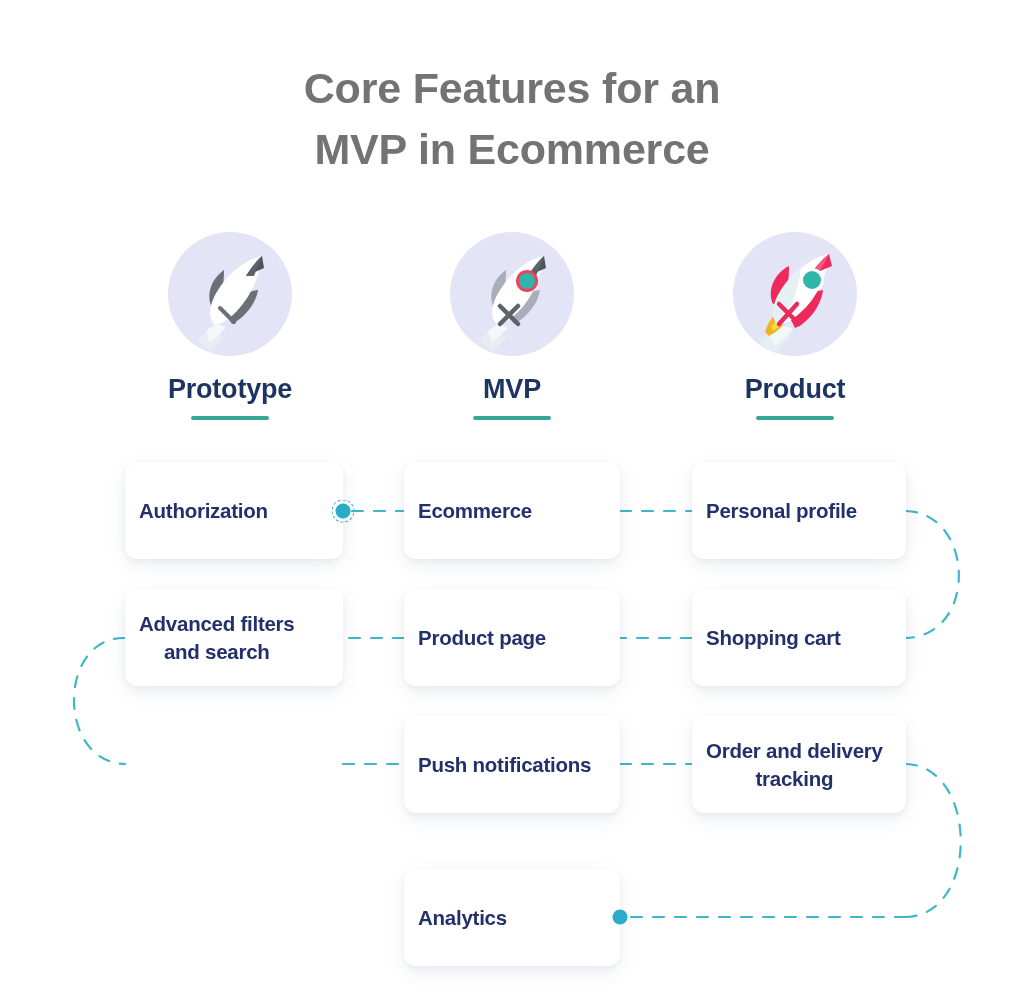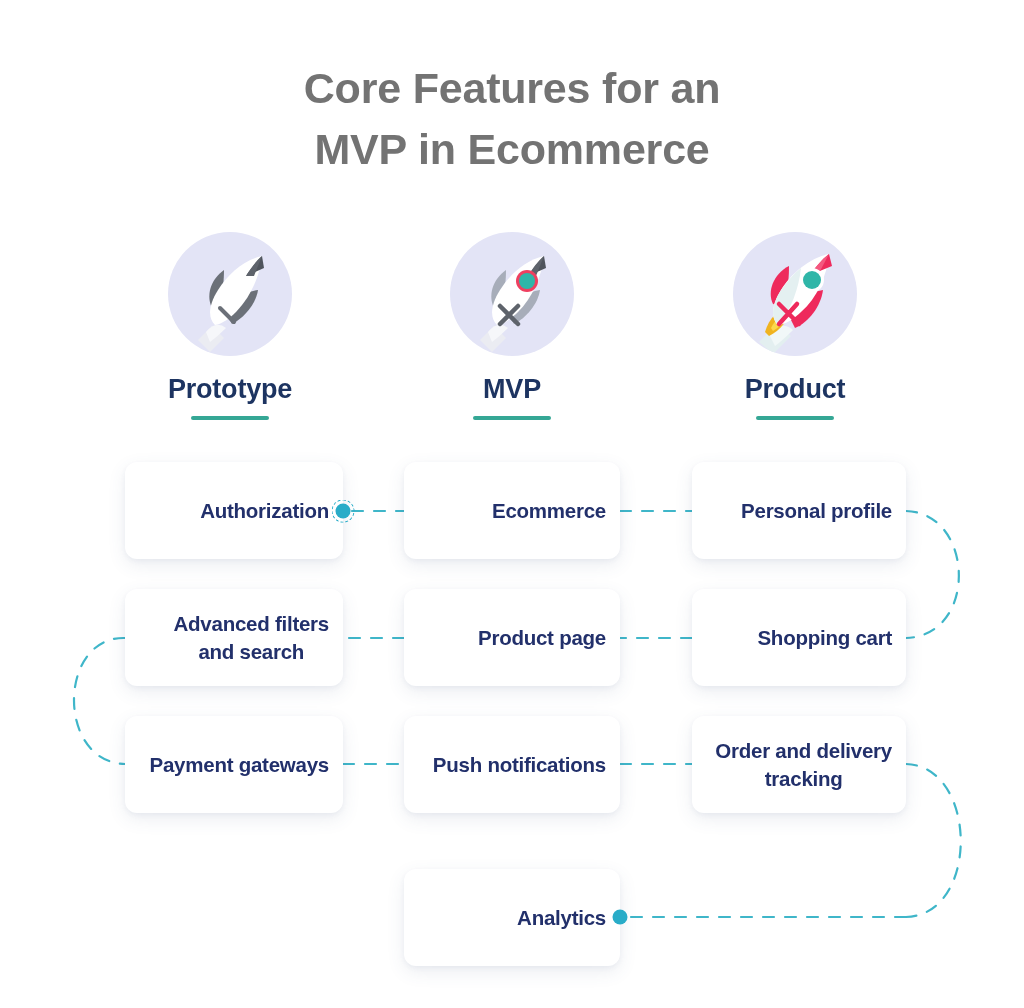--- a/index.html
+++ b/index.html
@@ -77,21 +77,21 @@
 
   
   .card {
     position: absolute;
     background: #ffffff;
     border-radius: 12px;
     box-shadow: 0 6px 18px rgba(73, 86, 131, 0.10),
                 0 2px 5px rgba(73, 86, 131, 0.06);
     display: flex;
     align-items: center;
-    justify-content: flex-end;
+    justify-content: flex-start;
     box-sizing: border-box;
     padding: 6px 14px;
   }
   .card-label {
     color: #22306b;
     font-size: 20.5px;
     font-weight: bold;
     text-align: center;
     line-height: 1.34;
     letter-spacing: -0.25px;
@@ -235,23 +235,20 @@
   <div class="card" style="left:125px; top:589px; width:218px; height:97px;">
     <div class="card-label">Advanced filters<br>and search</div>
   </div>
   <div class="card" style="left:692px; top:589px; width:214px; height:97px;">
     <div class="card-label">Shopping cart</div>
   </div>
   <div class="card" style="left:404px; top:589px; width:216px; height:97px;">
     <div class="card-label">Product page</div>
   </div>
 
-  <div class="card" style="left:125px; top:716px; width:218px; height:97px;">
-    <div class="card-label">Payment gateways</div>
-  </div>
   <div class="card" style="left:404px; top:716px; width:216px; height:97px;">
     <div class="card-label">Push notifications</div>
   </div>
   <div class="card" style="left:692px; top:716px; width:214px; height:97px;">
     <div class="card-label">Order and delivery<br>tracking</div>
   </div>
 
   <div class="card" style="left:404px; top:869px; width:216px; height:97px;">
     <div class="card-label">Analytics</div>
   </div>

